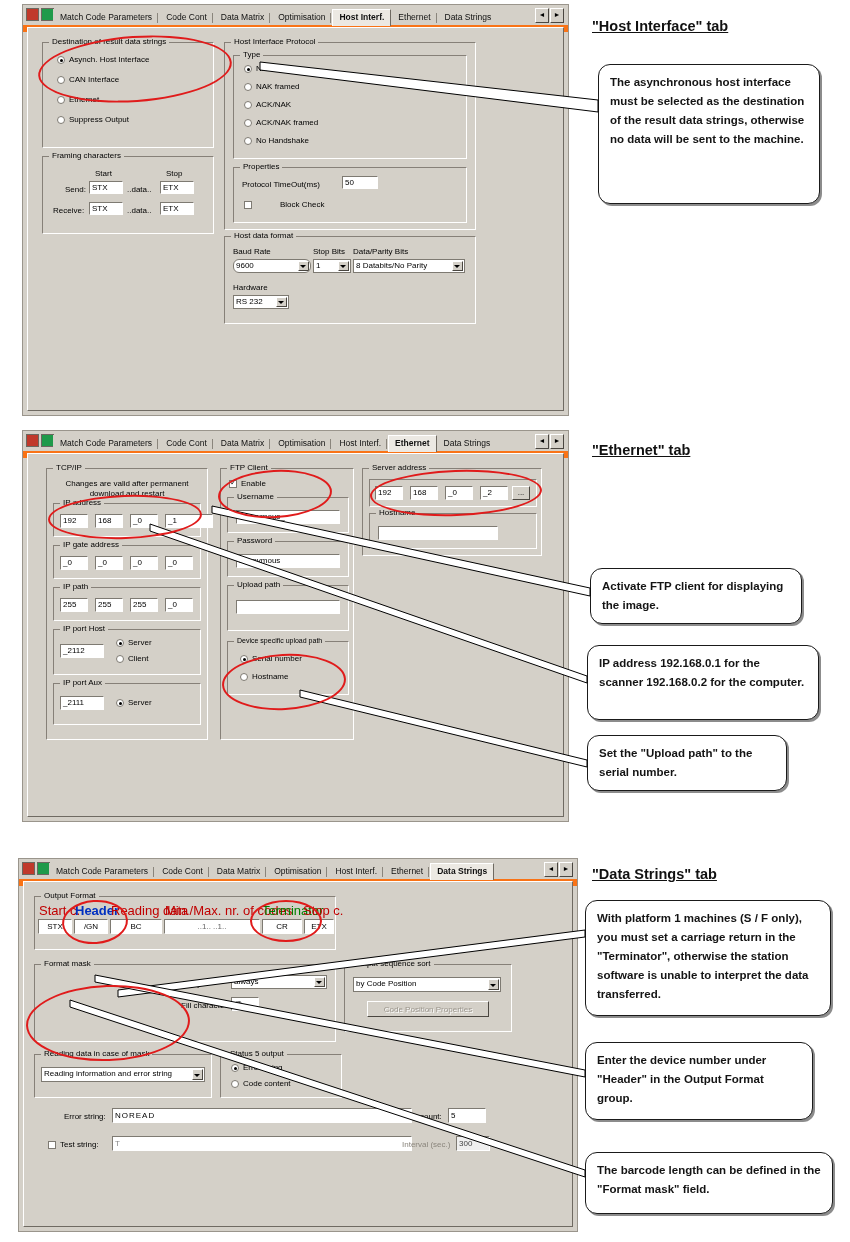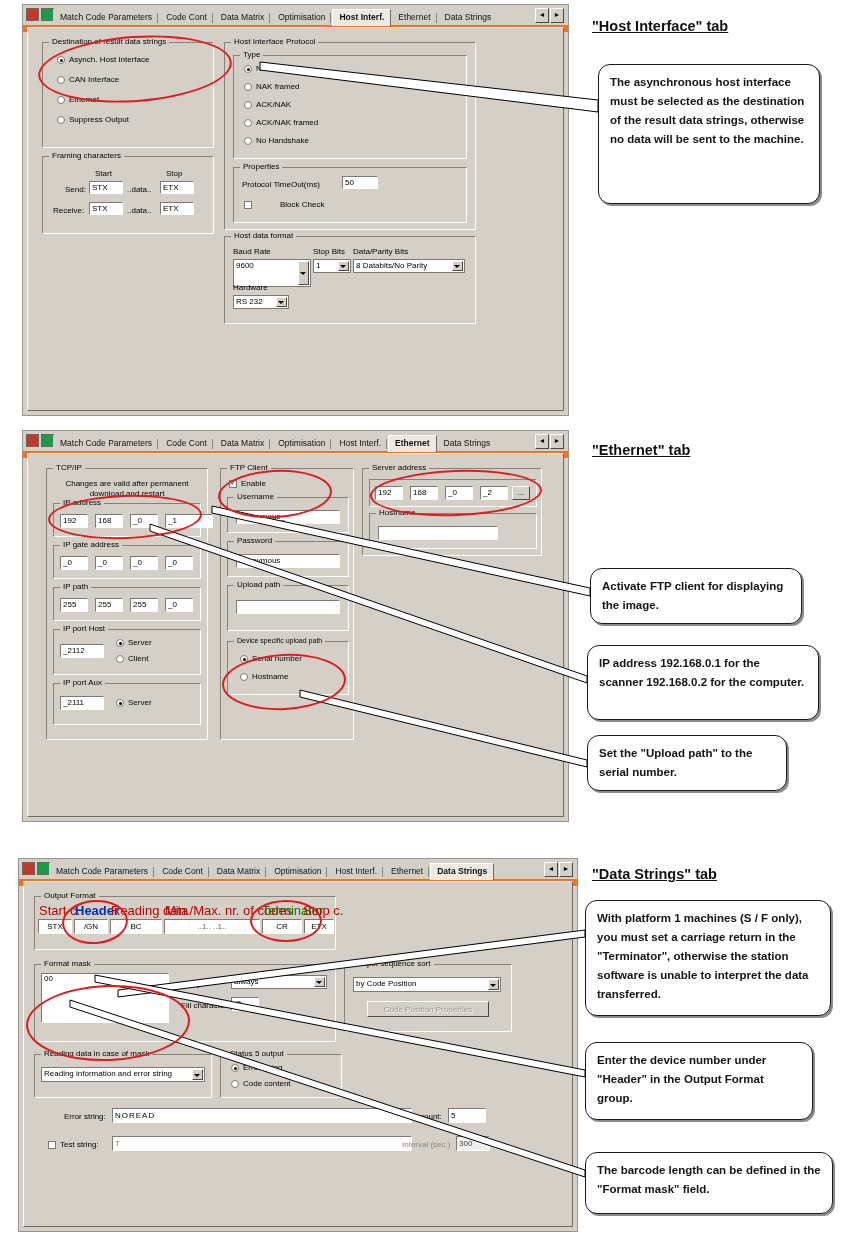--- a/index.html
+++ b/index.html
@@ -121,21 +121,21 @@
         <div class="fld" style="left:108px;top:8px;width:36px;height:13px;">50</div>
         <span class="check" style="left:10px;top:32px;padding-left:36px;">Block Check</span>
       </div>
     </div>
 
     <div class="grp" style="left:196px;top:208px;width:250px;height:86px;">
       <span class="lg">Host data format</span>
       <span class="lbl" style="left:8px;top:10px;">Baud Rate</span>
       <span class="lbl" style="left:88px;top:10px;">Stop Bits</span>
       <span class="lbl" style="left:128px;top:10px;">Data/Parity Bits</span>
-      <div class="combo" style="left:8px;top:22px;width:78px;height:28px;">
+      <div class="combo" style="left:8px;top:22px;width:78px;height:14px;border-radius:6px;">
         <span>9600</span>
         <span class="arw"></span>
       </div>
       <div class="combo" style="left:88px;top:22px;width:38px;height:14px;">
         <span>1</span>
         <span class="arw"></span>
       </div>
       <div class="combo" style="left:128px;top:22px;width:112px;height:14px;">
         <span>8 Databits/No Parity</span>
         <span class="arw"></span>
@@ -296,21 +296,20 @@
       <div class="fld" style="left:3px;top:22px;width:34px;height:15px;text-align:center;line-height:14px;">STX</div>
       <div class="fld" style="left:39px;top:22px;width:34px;height:15px;text-align:center;line-height:14px;">/GN</div>
       <div class="fld" style="left:75px;top:22px;width:52px;height:15px;text-align:center;line-height:14px;">BC</div>
       <div class="fld" style="left:129px;top:22px;width:96px;height:15px;text-align:center;line-height:14px;color:#666;">..1..   ..1..</div>
       <div class="fld" style="left:227px;top:22px;width:40px;height:15px;text-align:center;line-height:14px;">CR</div>
       <div class="fld" style="left:269px;top:22px;width:30px;height:15px;text-align:center;line-height:14px;">ETX</div>
     </div>
 
     <div class="grp" style="left:10px;top:82px;width:300px;height:76px;">
       <span class="lg">Format mask</span>
-      <div class="fld" style="left:6px;top:8px;width:128px;height:50px;line-height:10px;">00</div>
       <span class="lbl" style="left:146px;top:14px;">Apply</span>
       <div class="combo" style="left:196px;top:10px;width:96px;height:14px;">
         <span>always</span>
         <span class="arw"></span>
       </div>
       <span class="lbl" style="left:146px;top:36px;">Fill character</span>
       <div class="fld" style="left:196px;top:32px;width:28px;height:14px;">@</div>
     </div>
 
     <div class="grp" style="left:320px;top:82px;width:166px;height:66px;">

